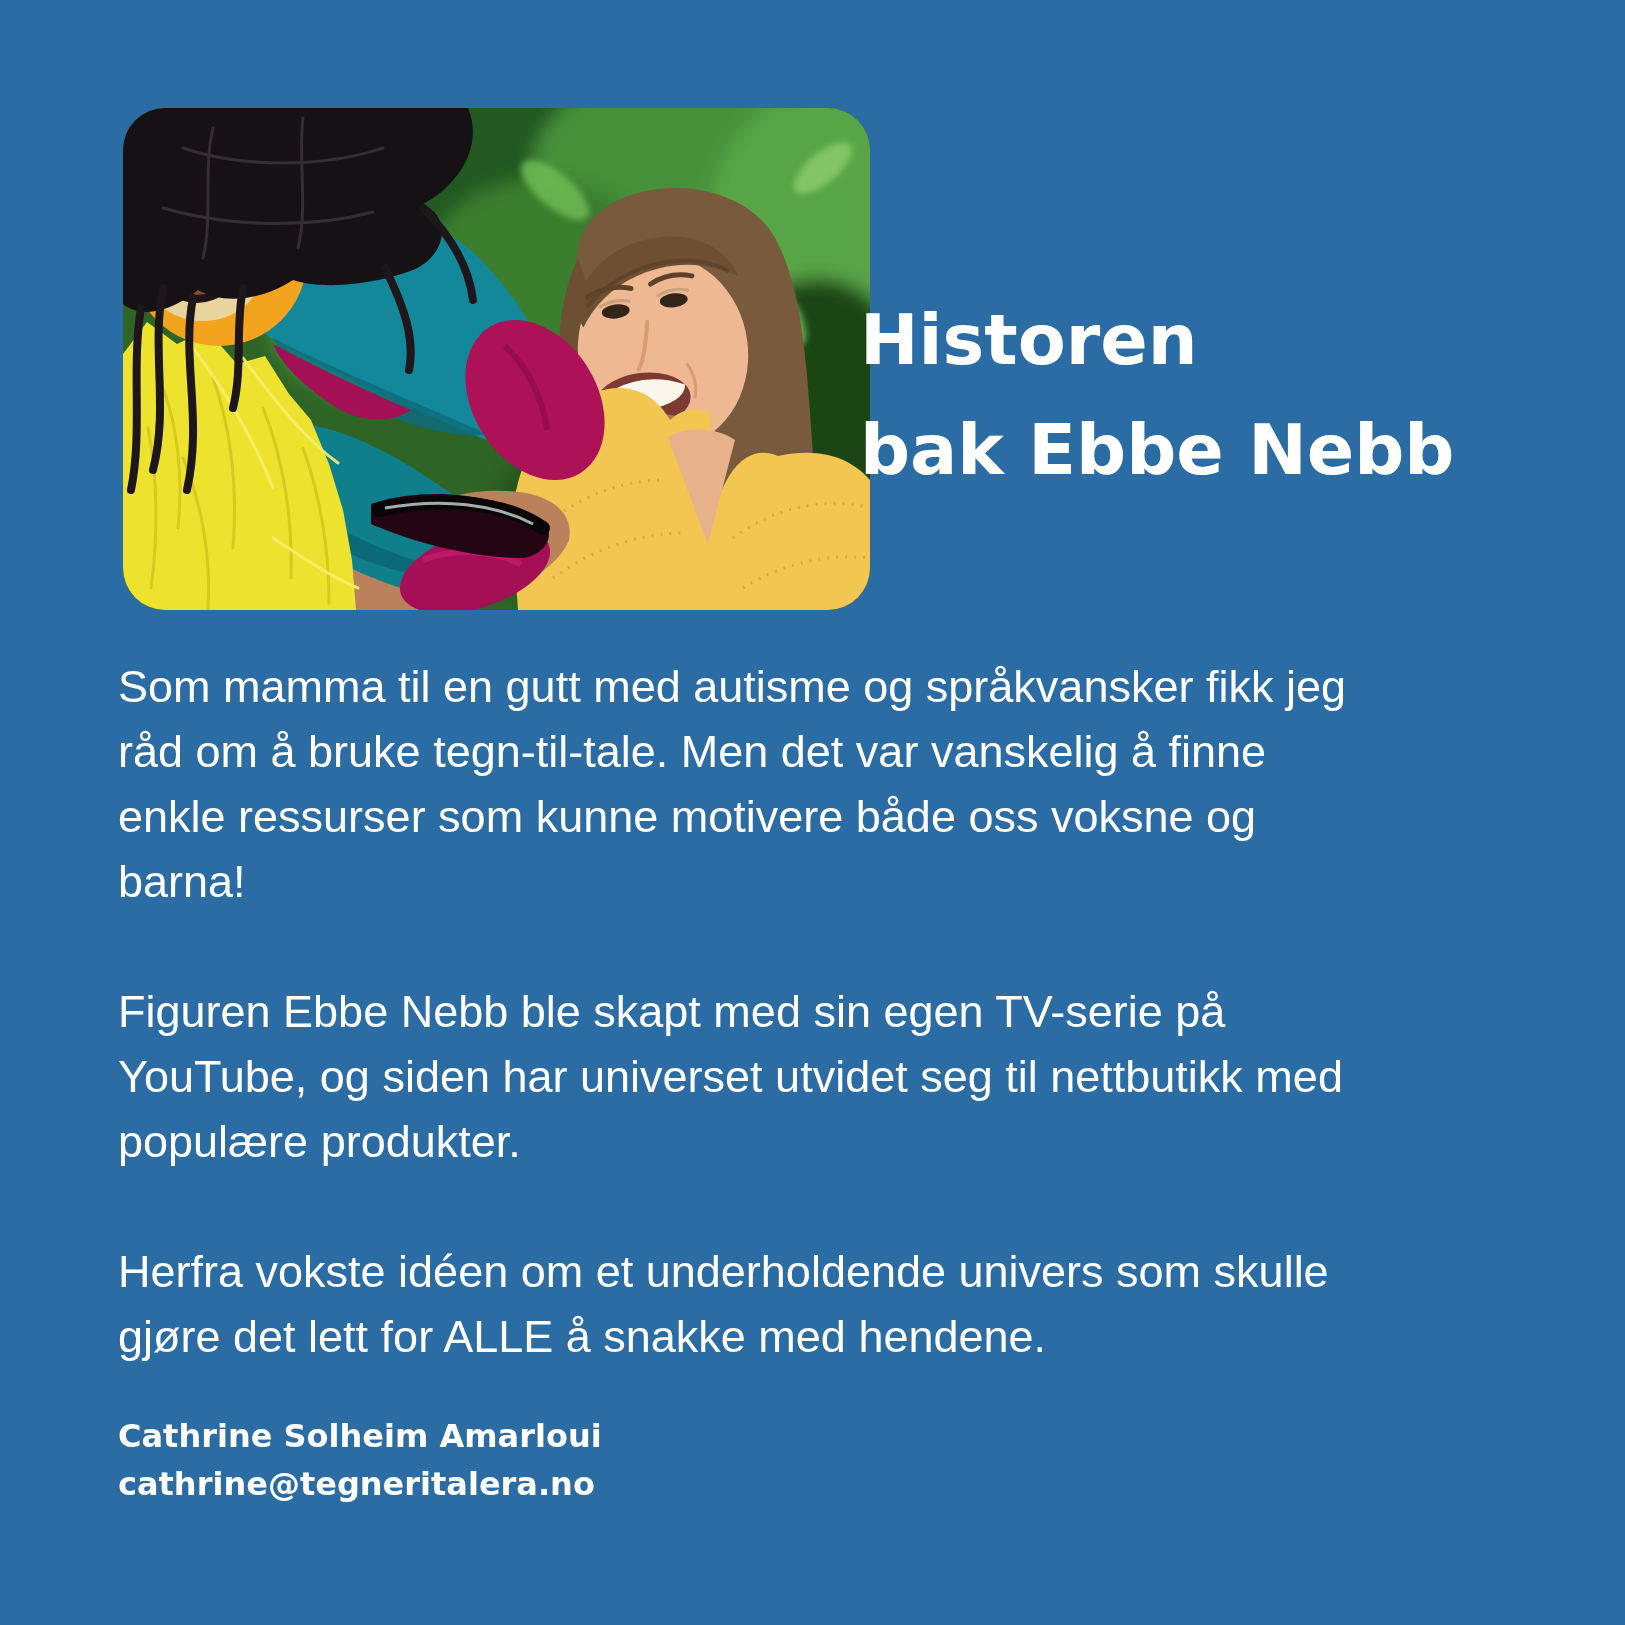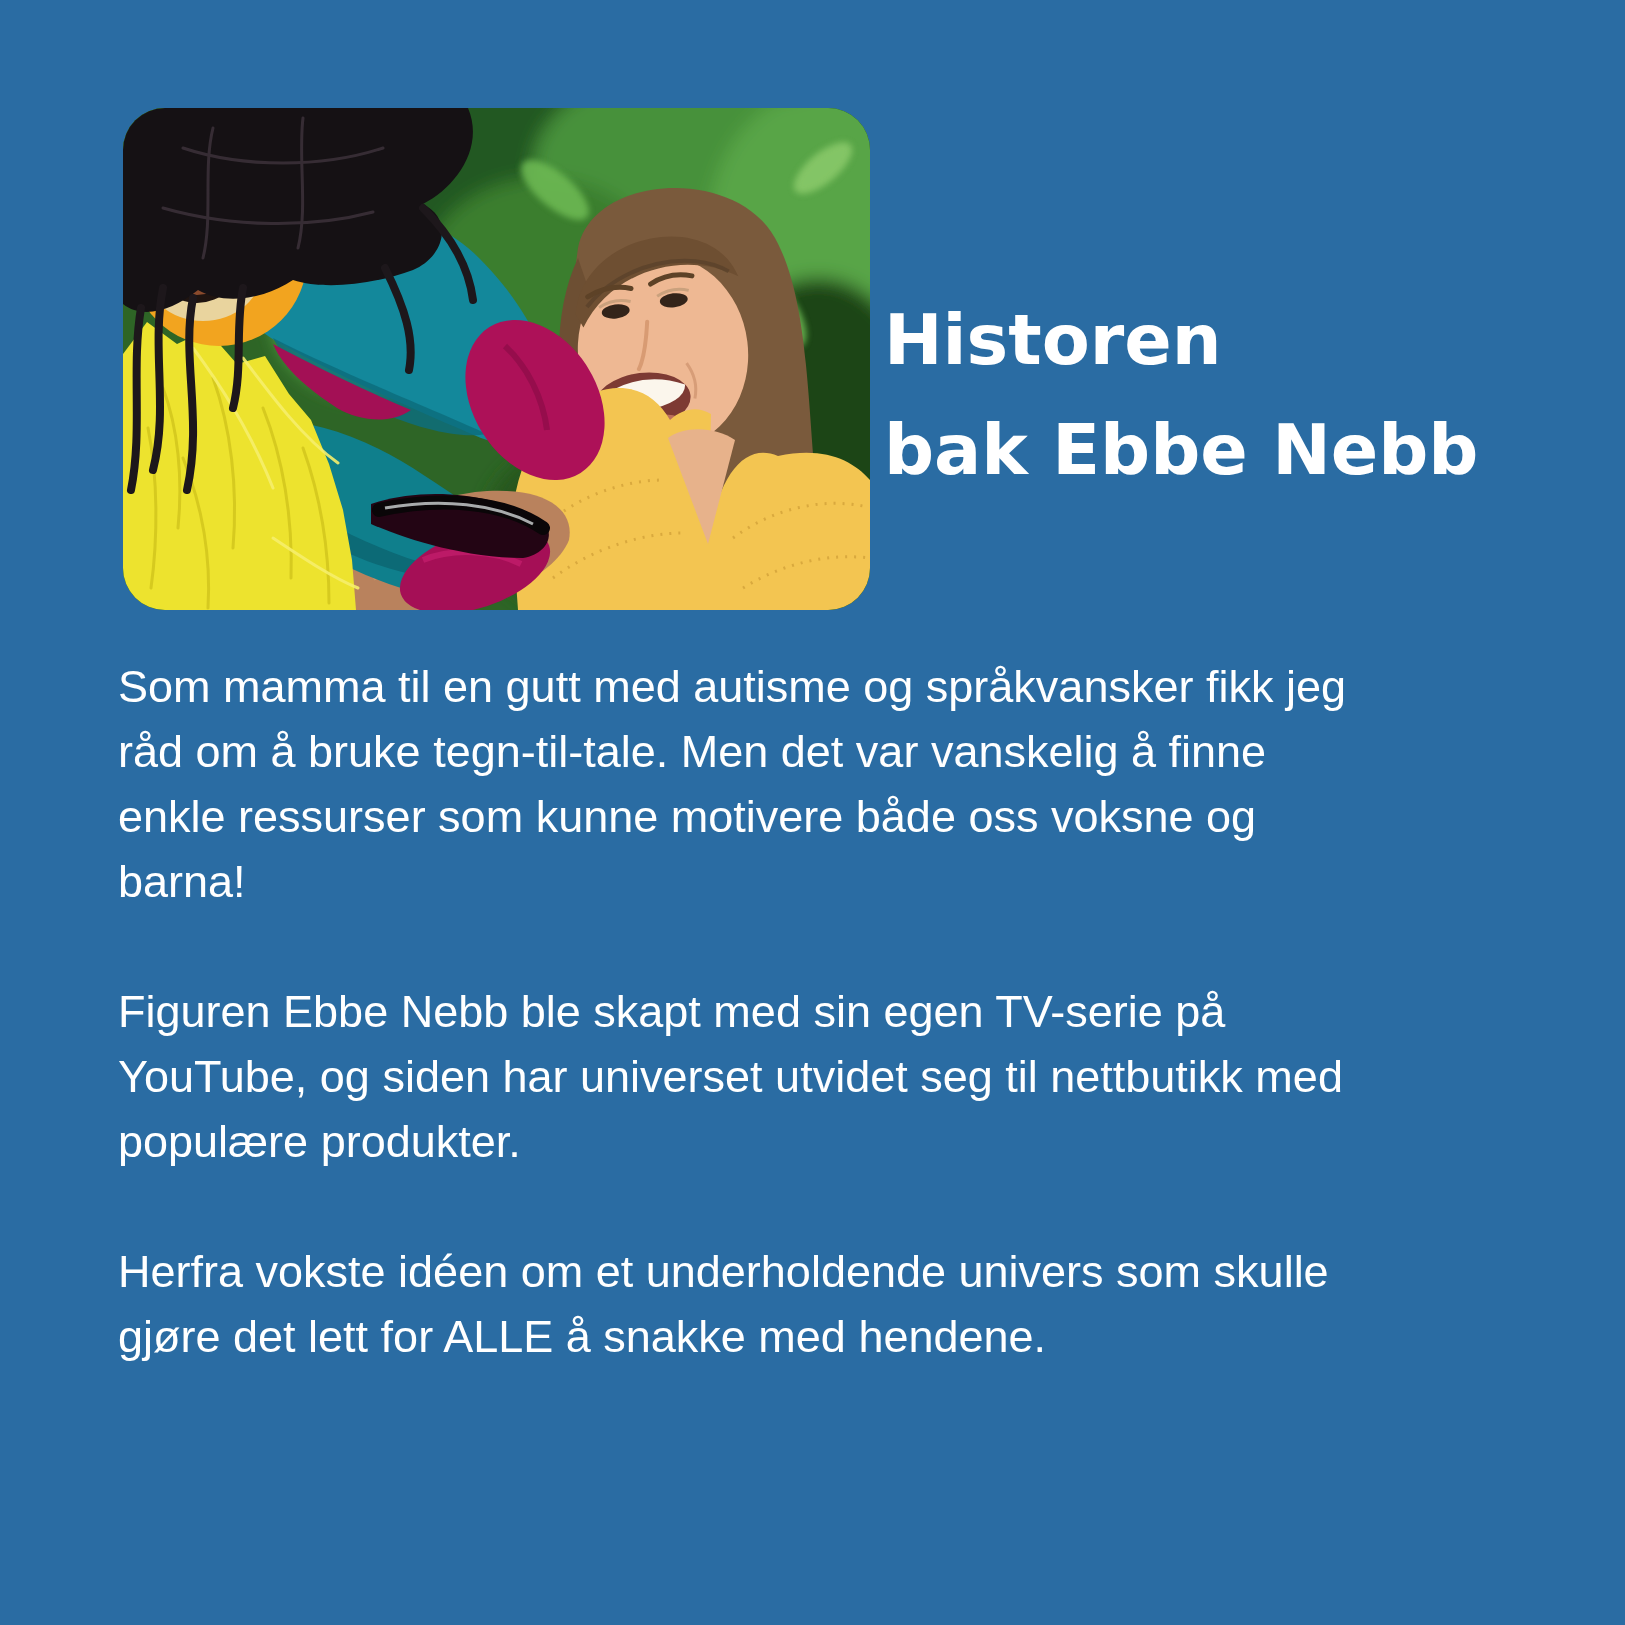--- a/index.html
+++ b/index.html
@@ -11,21 +11,21 @@
     color:#ffffff;
   }
   .photo{
     position:absolute;left:123px;top:108px;
     width:747px;height:502px;
     border-radius:42px;overflow:hidden;
     background:#35702b;
   }
   .photo svg{display:block;width:100%;height:100%;}
   .heading{
-    position:absolute;left:884px;top:238px;
+    position:absolute;left:860px;top:238px;
     font-family:"DejaVu Sans",sans-serif;
     font-weight:800;
     font-size:70px;line-height:110px;
     white-space:pre-line;
     letter-spacing:0px;
   }
   .body-text{
     position:absolute;left:118px;top:642px;width:1400px;
     font-size:45px;line-height:65px;
     font-weight:400;
@@ -208,13 +208,15 @@
 enkle ressurser som kunne motivere både oss voksne og
 barna!</p>
   <p>Figuren Ebbe Nebb ble skapt med sin egen TV-serie på
 YouTube, og siden har universet utvidet seg til nettbutikk med
 populære produkter.</p>
   <p>Herfra vokste idéen om et underholdende univers som skulle
 gjøre det lett for ALLE å snakke med hendene.</p>
 </div>
 
 <div class="footer">
+  <div>Cathrine Solheim Amarloui</div>
+  <div>cathrine@tegneritalera.no</div>
 </div>
 
 </body></html>

